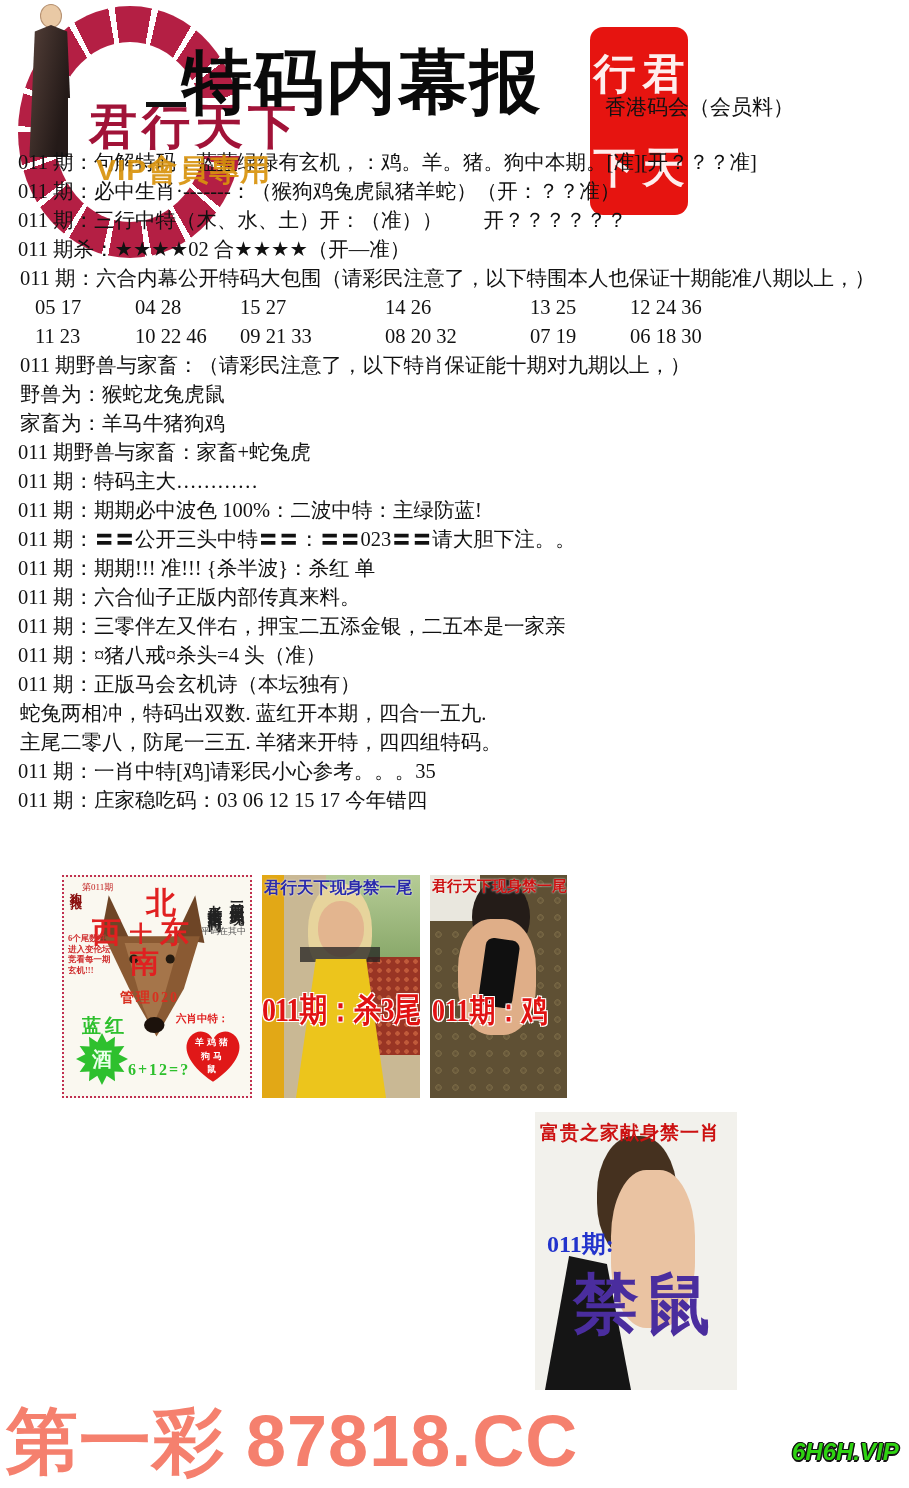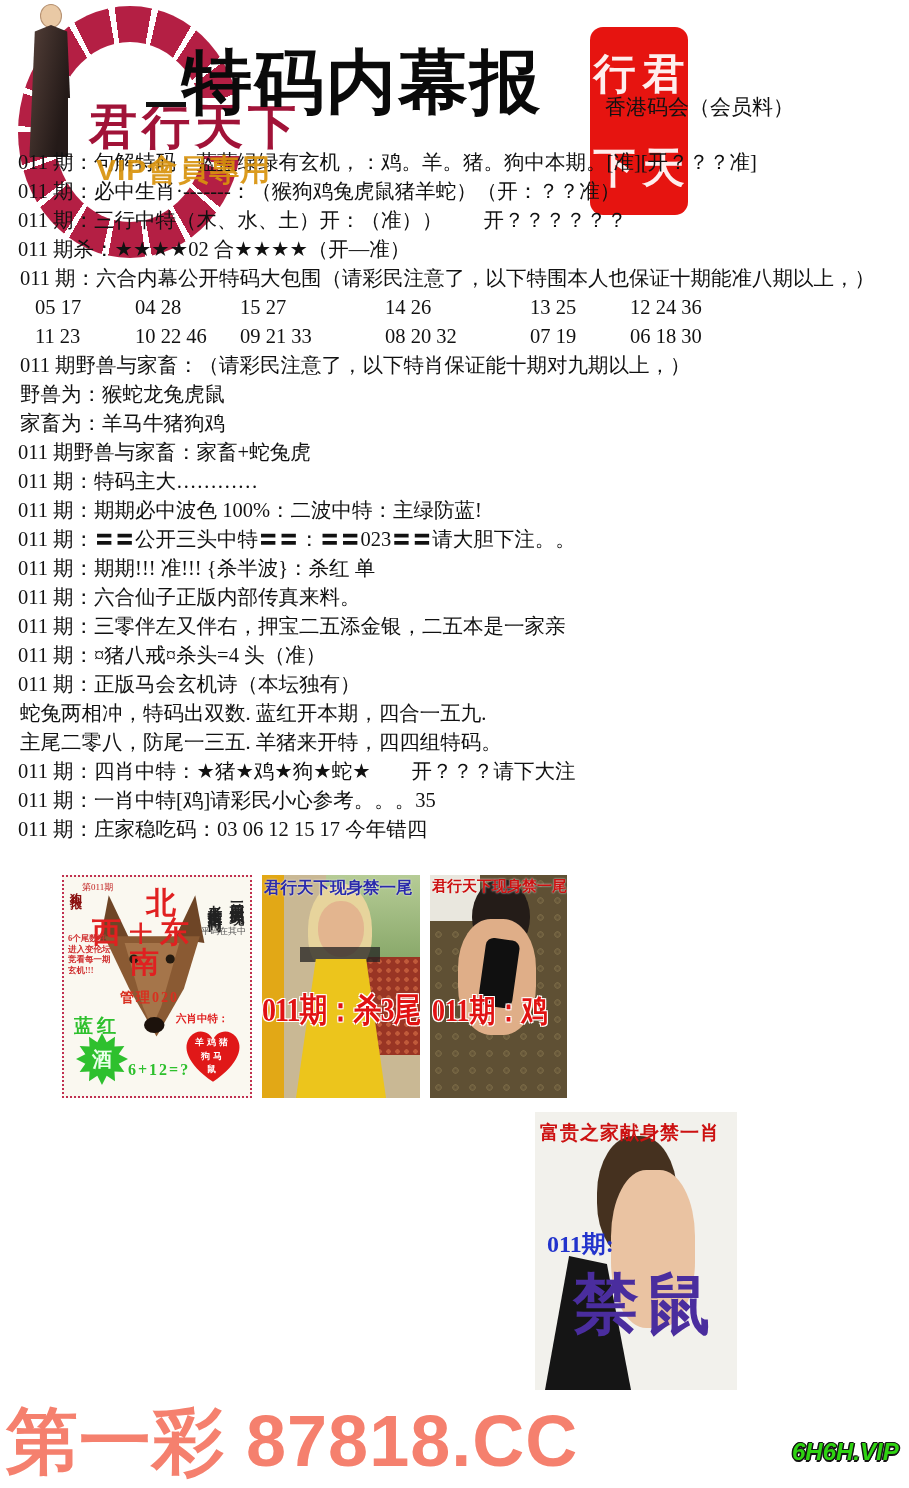--- a/index.html
+++ b/index.html
@@ -56,21 +56,21 @@
   .p1-s{left:66px;top:66px;font-size:29px;font-weight:bold;color:#e02020;}
   .p1-mid{left:56px;top:112px;font-size:14px;font-weight:bold;color:#d83020;letter-spacing:2px;white-space:nowrap;}
   .p1-notes{left:4px;top:56px;font-size:8.5px;line-height:10.5px;font-weight:bold;color:#d03030;}
   .p1-colA{right:4px;top:12px;writing-mode:vertical-rl;font-size:14.5px;font-weight:bold;color:#222;letter-spacing:2px;}
   .p1-colB{right:26px;top:16px;writing-mode:vertical-rl;font-size:14.5px;font-weight:bold;color:#222;letter-spacing:2px;}
   .p1-six{left:112px;top:135px;font-size:10.5px;font-weight:bold;color:#e02020;white-space:nowrap;}
   .p1-heart{left:116px;top:147px;width:66px;height:62px;}
   .p1-heart svg{position:absolute;inset:0;}
   .p1-heart .hr{position:absolute;width:100%;text-align:center;color:#fff;font-size:9px;font-weight:bold;letter-spacing:3px;}
   .hr0{top:12px;} .hr1{top:26px;} .hr2{top:39px;}
-  .p1-bluered{left:10px;top:136px;font-size:19px;font-weight:bold;color:#2ec02e;letter-spacing:4px;white-space:nowrap;}
+  .p1-bluered{left:18px;top:136px;font-size:19px;font-weight:bold;color:#2ec02e;letter-spacing:4px;white-space:nowrap;}
   .p1-star{left:12px;top:156px;width:52px;height:52px;background:#2ec02e;display:flex;align-items:center;justify-content:center;
            color:#eaffea;font-size:20px;font-weight:bold;
            clip-path:polygon(50% 0%,59% 18%,75% 7%,74% 26%,93% 25%,82% 41%,100% 50%,82% 59%,93% 75%,74% 74%,75% 93%,59% 82%,50% 100%,41% 82%,25% 93%,26% 74%,7% 75%,18% 59%,0% 50%,18% 41%,7% 25%,26% 26%,25% 7%,41% 18%);}
   .p1-formula{left:64px;top:184px;font-size:16px;font-weight:bold;color:#2ec02e;letter-spacing:2px;white-space:nowrap;}
 
   
   .p2{width:158px;background:#c9b894;}
   .p2-pole{left:0;top:0;width:22px;height:100%;background:#e2a816;}
   .p2-window{right:0;top:0;width:94px;height:84px;background:linear-gradient(#b6cc96,#89a86a);}
   .p2-chair{right:0;top:82px;width:54px;height:98px;background:#993524;
@@ -173,21 +173,20 @@
     <div class="line">011 期：特码主大…………</div>
     <div class="line">011 期：期期必中波色 100%：二波中特：主绿防蓝!</div>
     <div class="line">011 期：〓〓公开三头中特〓〓：〓〓023〓〓请大胆下注。。</div>
     <div class="line">011 期：期期!!! 准!!! {杀半波}：杀红 单</div>
     <div class="line">011 期：六合仙子正版内部传真来料。</div>
     <div class="line">011 期：三零伴左又伴右，押宝二五添金银，二五本是一家亲</div>
     <div class="line">011 期：¤猪八戒¤杀头=4 头（准）</div>
     <div class="line">011 期：正版马会玄机诗（本坛独有）</div>
     <div class="line flush">蛇兔两相冲，特码出双数. 蓝红开本期，四合一五九.</div>
     <div class="line flush">主尾二零八，防尾一三五. 羊猪来开特，四四组特码。</div>
-    <div class="line">011 期：四肖中特：★猪★鸡★狗★蛇★　　开？？？请下大注</div>
     <div class="line">011 期：一肖中特[鸡]请彩民小心参考。。。35</div>
     <div class="line">011 期：庄家稳吃码：03 06 12 15 17 今年错四</div>
   </div>
 
   <div class="abs panels">
 
     <div class="panel p1">
       <div class="abs p1-masthead">狗头报</div>
       <div class="abs p1-issue">第011期</div>
       <div class="abs p1-topnote">特平码在其中</div>

